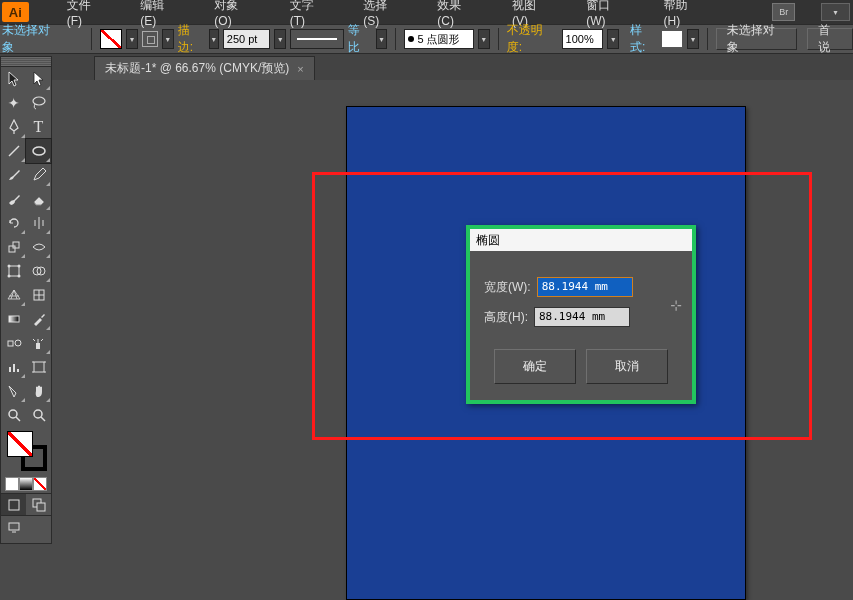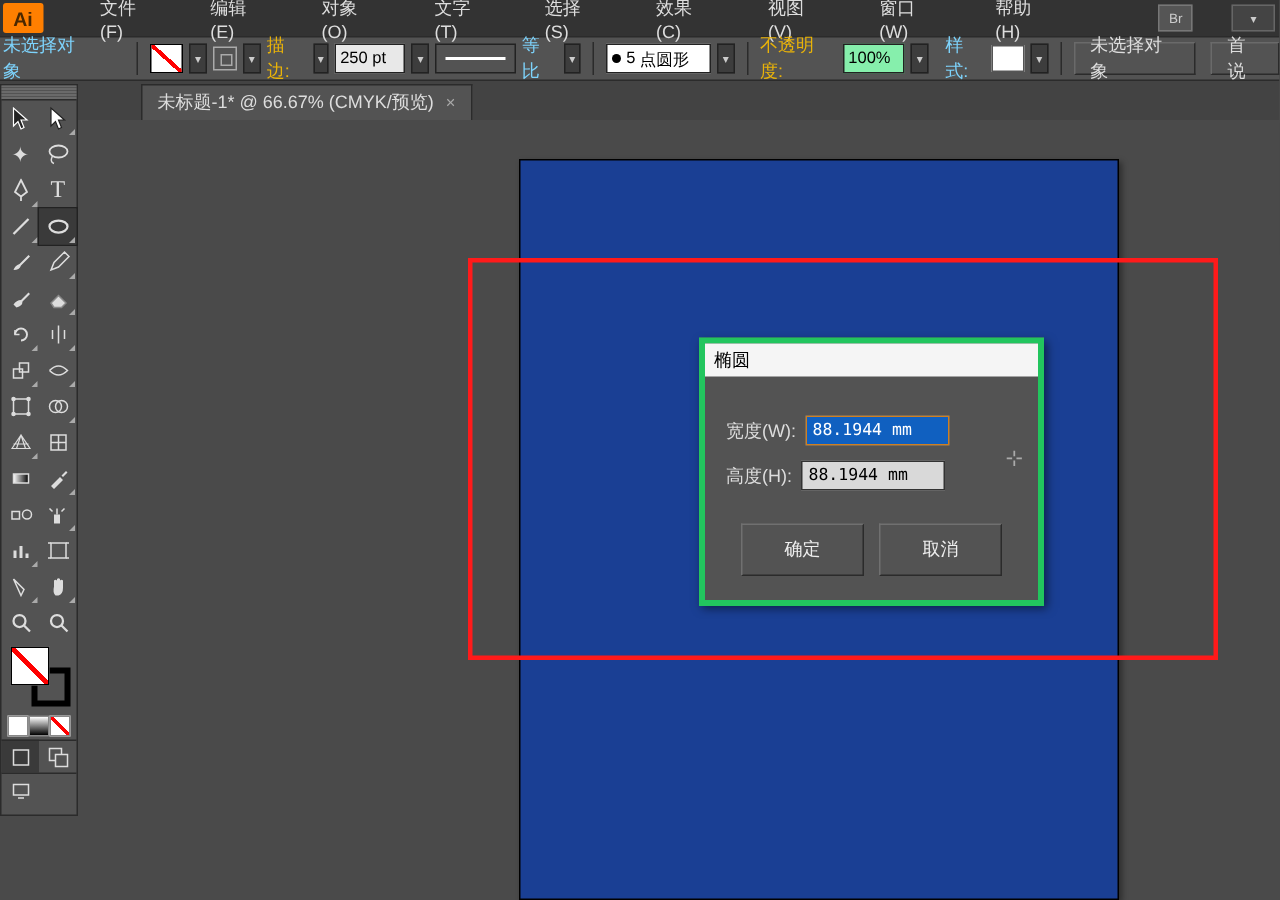--- a/index.html
+++ b/index.html
@@ -22,21 +22,21 @@
   .swatch.none::after { content: ""; position: absolute; left: 0; top: 0; right: 0; bottom: 0; background: linear-gradient(to top right, transparent 45%, red 45%, red 55%, transparent 55%); }
   .dd-arrow { width: 12px; height: 20px; background: #3d3d3d; border: 1px solid #222; display:flex; align-items:center; justify-content:center; }
   .dd-arrow::after { content: "▾"; color: #ccc; font-size: 8px; }
   .small-sq { width: 16px; height: 16px; border: 1px solid #aaa; background: #535353; }
   .small-sq.inner::before { content:""; display:block; width:6px; height:6px; margin:4px; border:1px solid #aaa;}
   .num-field { width: 48px; height: 20px; background: #e8e8e8; color: #000; font-size: 11px; padding: 0 3px; border: 1px solid #222; display:flex; align-items:center; }
   .stroke-prev { width: 54px; height: 20px; background: #535353; border: 1px solid #222; display:flex; align-items:center; justify-content:center;}
   .stroke-line { width: 40px; height: 2px; background: #fff; }
   .brush-prev { width: 70px; height: 20px; background: #fff; border: 1px solid #222; display: flex; align-items: center; font-size: 11px; color:#000; padding:0 3px; gap:3px;}
   .brush-dot { width:6px; height:6px; background:#000; border-radius:50%;}
-  .pct-field { width: 42px; height: 20px; background: #86efac; border: 1px solid #222; font-size:11px; color:#000; display:flex; align-items:center; padding:0 3px;}
+  .pct-field { width: 42px; height: 20px; background: #ffffff; border: 1px solid #222; font-size:11px; color:#000; display:flex; align-items:center; padding:0 3px;}
   .style-box { width: 22px; height: 18px; background: #fff; border: 1px solid #555; }
   .btn-raised { height: 22px; padding: 0 10px; background: #535353; border: 1px solid #2b2b2b; border-top-color:#6a6a6a; border-left-color:#6a6a6a; color: #ddd; font-size: 12px; display:flex; align-items:center;}
 
   
   .doctabs { height: 26px; background: #434343; display: flex; align-items: flex-end; padding-left: 94px; }
   .doctab { height: 24px; background: #535353; color: #ddd; font-size: 12px; padding: 0 10px; display: flex; align-items: center; gap: 8px; border: 1px solid #2b2b2b; border-bottom: none; }
   .doctab .close { font-size: 11px; color: #aaa; }
 
   
   .toolbox { position: absolute; left: 0; top: 56px; width: 52px; background: #535353; border: 1px solid #2b2b2b; padding-bottom: 6px;}

